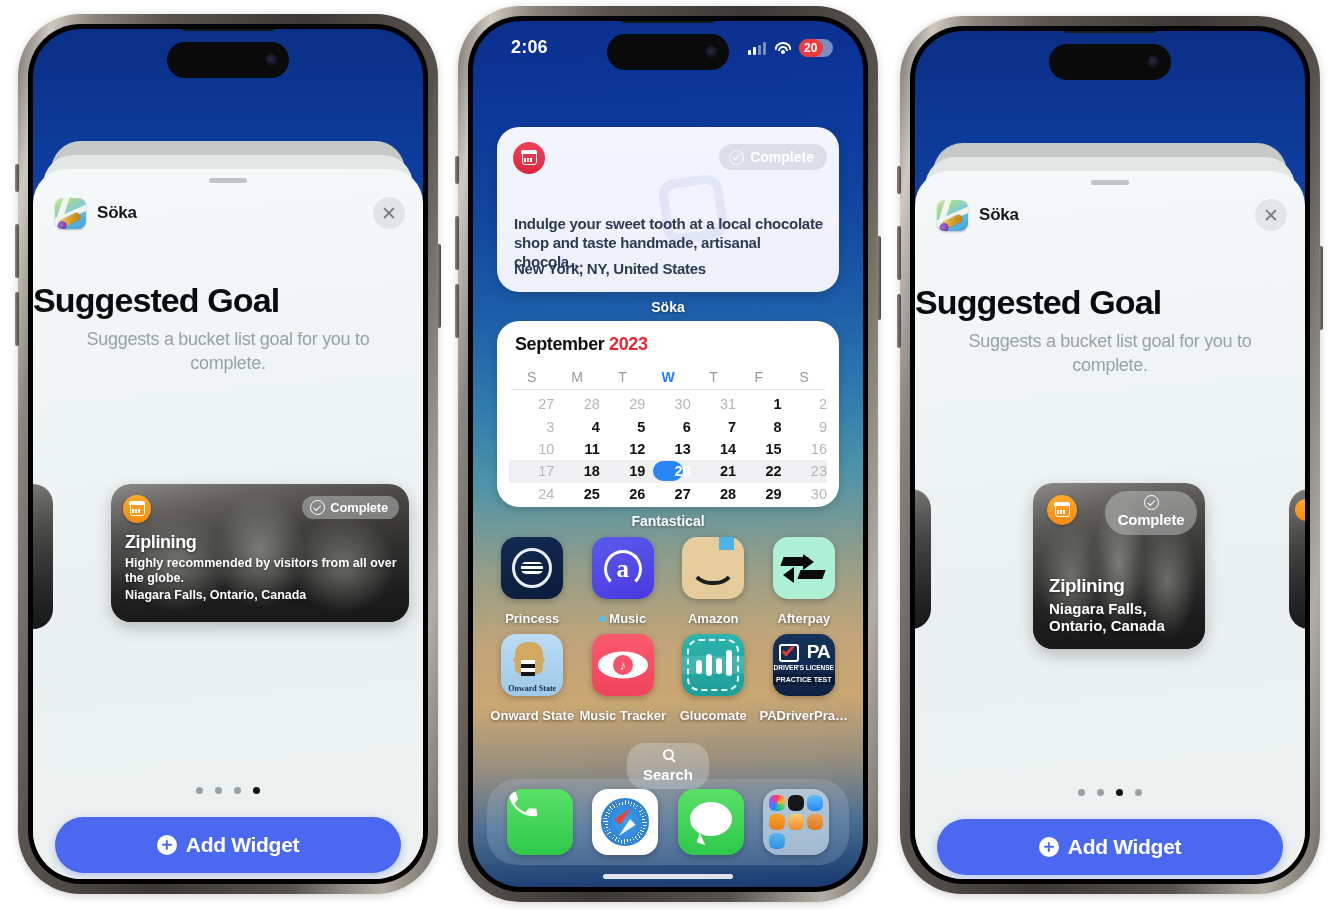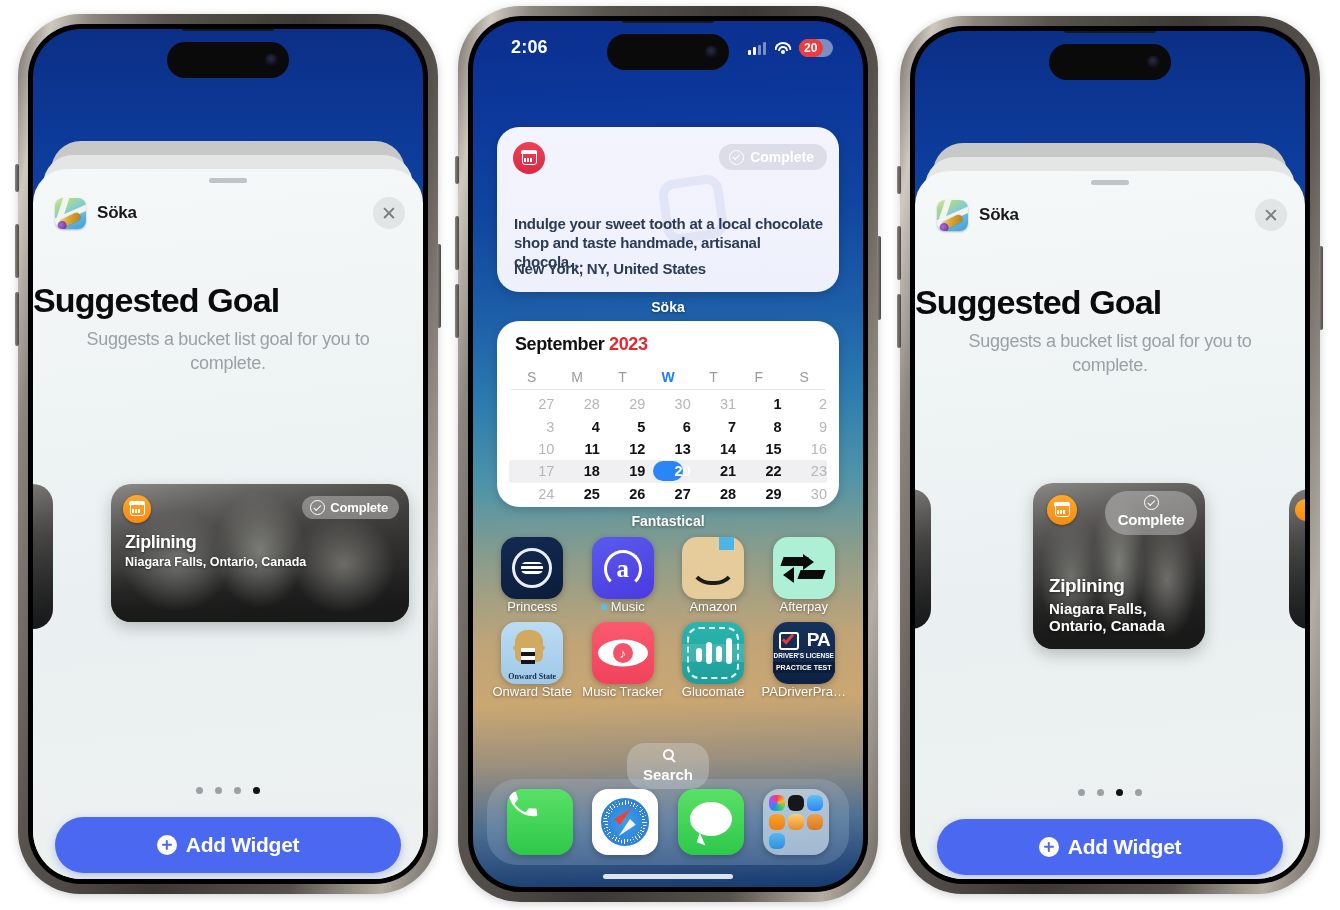--- a/index.html
+++ b/index.html
@@ -314,21 +314,21 @@
   .cal-d.today::before{
     content:""; position:absolute; left:50%; top:50%; transform:translate(-50%,-50%);
     width:30px;height:20px;border-radius:10px;background:#2a86f7; z-index:-1;
   }
   .cal-week-hl { background:#f0f0f2; border-radius:3px; }
 
   
   .appgrid { position:absolute; left: 14px; right: 14px; display:grid; grid-template-columns: repeat(4,1fr); row-gap: 8px; }
   .app { display:flex; flex-direction:column; align-items:center; }
   .app-sq { width: 62px; height: 62px; border-radius: 15px; position:relative; overflow:hidden; box-shadow: 0 2px 6px rgba(0,0,0,.25);}
-  .app-lbl { margin-top: 0; font-size: 13px; color:#fff; text-shadow:0 1px 3px rgba(0,0,0,.5); white-space:nowrap; display:flex;align-items:center;gap:4px;}
+  .app-lbl { margin-top: 12px; font-size: 13px; color:#fff; text-shadow:0 1px 3px rgba(0,0,0,.5); white-space:nowrap; display:flex;align-items:center;gap:4px;font-weight:bold;}
   .newdot { width:6px;height:6px;border-radius:50%;background:#4fc3f7; flex:none;}
 
   .ic-princess{ background: linear-gradient(160deg,#132a52,#0b1c3a); }
   .ic-princess .ring{ position:absolute; left:50%; top:50%; transform:translate(-50%,-50%); width:40px;height:40px;border-radius:50%; border:3px solid #e9edf4;}
   .ic-princess .wave{ position:absolute; left:50%; top:50%; transform:translate(-50%,-50%); width:22px;height:12px;
     background: repeating-linear-gradient(0deg,#fff 0 3px, transparent 3px 5px); border-radius:5px;}
   .ic-affirm{ background: linear-gradient(160deg,#5b5bec,#4a39e0); }
   .ic-affirm .arc{ position:absolute; left:50%; top:52%; transform:translate(-50%,-50%); width:38px;height:38px;border-radius:50%;
     border:3.5px solid #fff; border-bottom-color:transparent;}
   .ic-affirm .a{ position:absolute; left:50%; top:52%; transform:translate(-50%,-50%); color:#fff; font-size:25px; font-weight:700; font-family:"Liberation Serif",serif;}
@@ -447,20 +447,21 @@
               <div class="ruin"></div>
               <div class="wg-badge" style="left:12px; top:11px;">
                 <div class="cal-glyph"></div>
               </div>
               <div class="complete-pill" style="right:10px; top:12px; padding:4px 11px 4px 8px; font-size:13px;">
                 <span class="check-o"></span>
                 <span>Complete</span>
               </div>
               <div class="wg-text" style="top:48px;">
                 <div class="wg-title" style="font-size:18px;">Ziplining</div>
+                <div class="wg-desc" style="font-size:12.5px; margin-top:3px;">Highly recommended by visitors from all over the globe.</div>
                 <div class="wg-loc" style="font-size:12.5px; margin-top:2px;">Niagara Falls, Ontario, Canada</div>
               </div>
             </div>
           </div>
 
           <div class="dots" style="top:618px;">
             <span class="dot"></span>
             <span class="dot"></span>
             <span class="dot"></span>
             <span class="dot on"></span>

